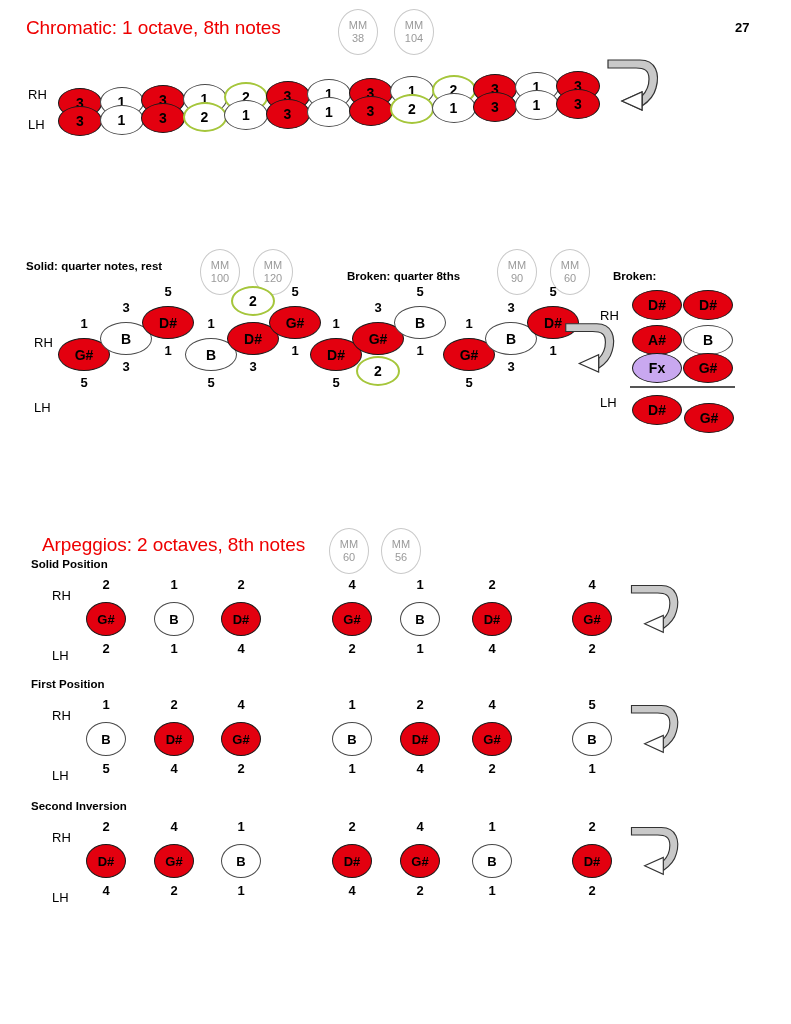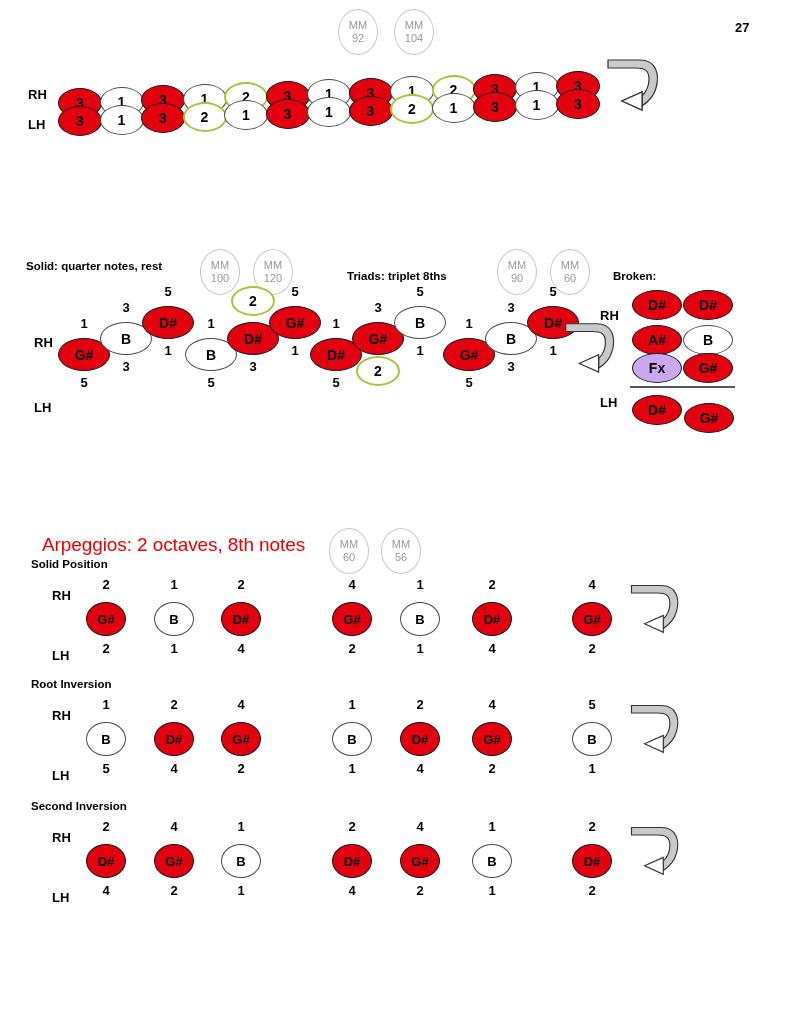--- a/index.html
+++ b/index.html
@@ -36,21 +36,21 @@
   
   .mm{
     width:40px;height:46px;border:1.4px solid #c9c9c9;border-radius:50%;
     display:flex;flex-direction:column;align-items:center;justify-content:center;
     color:#9a9a9a;font-size:11px;line-height:13px;background:#fff;
     box-sizing:border-box;
   }
   .mm span{display:block;}
 
   
-  .hand{font-size:13px;font-weight:bold;color:#000;white-space:nowrap;}
+  .hand{font-size:13px;font-weight:normal;color:#000;white-space:nowrap;}
 
   
   .note{
     position:absolute;
     display:flex;align-items:center;justify-content:center;
     box-sizing:border-box;
     font-weight:bold;color:#000;
     border-radius:50%;
     text-align:center;
   }
@@ -73,25 +73,26 @@
 </style>
 </head>
 <body>
 
 <div class="page">
 
   <div class="abs page-num" style="left:735px;top:20px;">27</div>
 
   <div class="abs" style="left:0;top:0;width:791px;height:170px;">
 
+    <div class="abs sec-title" style="left:26px;top:17px;">Chromatic: 1 octave, 8th notes</div>
 
 
     <div class="abs mm" style="left:338px;top:9px;">
       <span>MM</span>
-      <span>92</span>
+      <span>38</span>
     </div>
     <div class="abs mm" style="left:394px;top:9px;">
       <span>MM</span>
       <span>104</span>
     </div>
 
     <div class="abs hand" style="left:28px;top:87px;">RH</div>
     <div class="abs hand" style="left:28px;top:117px;">LH</div>
 
     <div class="abs" id="chromatic-rh-row" style="left:0;top:0;">
@@ -194,21 +195,21 @@
 
     <div class="abs mm" style="left:200px;top:9px;">
       <span>MM</span>
       <span>100</span>
     </div>
     <div class="abs mm" style="left:253px;top:9px;">
       <span>MM</span>
       <span>120</span>
     </div>
 
-    <div class="abs inline-label" style="left:347px;top:30px;">Triads: triplet 8ths</div>
+    <div class="abs inline-label" style="left:347px;top:30px;">Broken: quarter 8ths</div>
 
     <div class="abs mm" style="left:497px;top:9px;">
       <span>MM</span>
       <span>90</span>
     </div>
     <div class="abs mm" style="left:550px;top:9px;">
       <span>MM</span>
       <span>60</span>
     </div>
 
@@ -372,21 +373,21 @@
         <div class="fing" style="left: 469px; top: 111px; width: 14px;">4</div>
         <div class="note red" style="left: 556px; top: 72px; width: 40px; height: 34px; font-size: 13px;">
           <span>G#</span>
         </div>
         <div class="fing" style="left: 569px; top: 47px; width: 14px;">4</div>
         <div class="fing" style="left: 569px; top: 111px; width: 14px;">2</div>
         <div class="rep" style="left: 608px; top: 44px;"><svg width="58" height="66" viewBox="0 0 62 70">
             <path d="M8 12 L40 12 C56 12 60 26 56 40 C54 48 48 54 42 58 L42 48 C46 44 49 38 49 31 C49 22 44 20 36 20 L8 20 Z" fill="#c9c9c9" stroke="#333" stroke-width="1.2"></path>
             <path d="M42 44 L42 62 L22 53 Z" fill="#ffffff" stroke="#333" stroke-width="1.2"></path>
           </svg></div>
-        <div class="abs sec-sub-plain" style="left: 15px; top: 148px;">Root Inversion</div>
+        <div class="abs sec-sub-plain" style="left: 15px; top: 148px;">First Position</div>
         <div class="abs hand" style="left: 36px; top: 178px;">RH</div>
         <div class="abs hand" style="left: 36px; top: 238px;">LH</div>
         <div class="note white" style="left: 70px; top: 192px; width: 40px; height: 34px; font-size: 13px;">
           <span>B</span>
         </div>
         <div class="fing" style="left: 83px; top: 167px; width: 14px;">1</div>
         <div class="fing" style="left: 83px; top: 231px; width: 14px;">5</div>
         <div class="note red" style="left: 138px; top: 192px; width: 40px; height: 34px; font-size: 13px;">
           <span>D#</span>
         </div>

